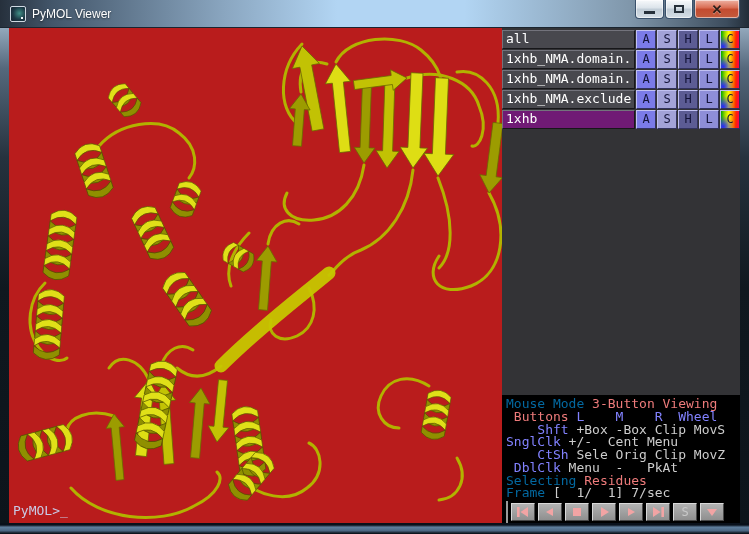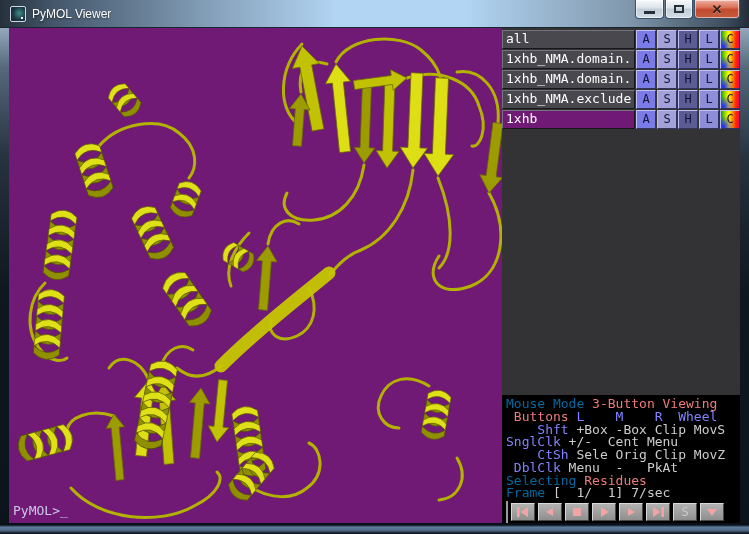--- a/index.html
+++ b/index.html
@@ -23,21 +23,21 @@
   .cap-btn{height:19px;border:1px solid #39506b;border-top:none;border-radius:0 0 4px 4px;
     background:linear-gradient(180deg,#f7f9fb 0,#dbe3ea 45%,#c0ccd6 50%,#d5dee6 100%);
     display:flex;align-items:center;justify-content:center;box-shadow:inset 0 0 0 1px rgba(255,255,255,.55);}
   .cap-min{width:29px;} .cap-max{width:28px;}
   .cap-close{width:46px;background:linear-gradient(180deg,#eeb2a3 0,#d86a50 45%,#c44b30 50%,#c25a3c 100%);}
   .glyph-min{width:11px;height:3px;background:#26303a;margin-top:7px;}
   .glyph-max{width:10px;height:8px;border:2px solid #26303a;background:transparent;}
   .glyph-close{font-size:13px;font-weight:bold;color:#2c1d18;text-shadow:0 1px 0 rgba(255,255,255,.35);line-height:1;}
   
   .content{position:absolute;left:9px;right:9px;top:28px;bottom:11px;display:flex;}
-  .viewport{position:relative;flex:1;background:#701a75;overflow:hidden;}
+  .viewport{position:relative;flex:1;background:#b91c1c;overflow:hidden;}
   .viewport svg{display:block;}
   .prompt{position:absolute;left:4px;bottom:5px;font-family:"DejaVu Sans Mono",monospace;font-size:13px;color:#c9c9e4;letter-spacing:0;}
   
   .sidebar{position:relative;width:238px;background:#333336;}
   .obj-rows{padding-top:2px;}
   .obj-row{display:flex;height:19px;margin-bottom:1px;align-items:stretch;}
   .obj-label{flex:1;min-width:0;background:#48484e;border:1px solid;border-color:#73737c #17171a #17171a #73737c;
     color:#fff;font-family:"DejaVu Sans Mono",monospace;font-size:13px;line-height:16px;padding-left:3px;
     white-space:nowrap;overflow:hidden;}
   .obj-row.selected .obj-label{background:#701a75;}

